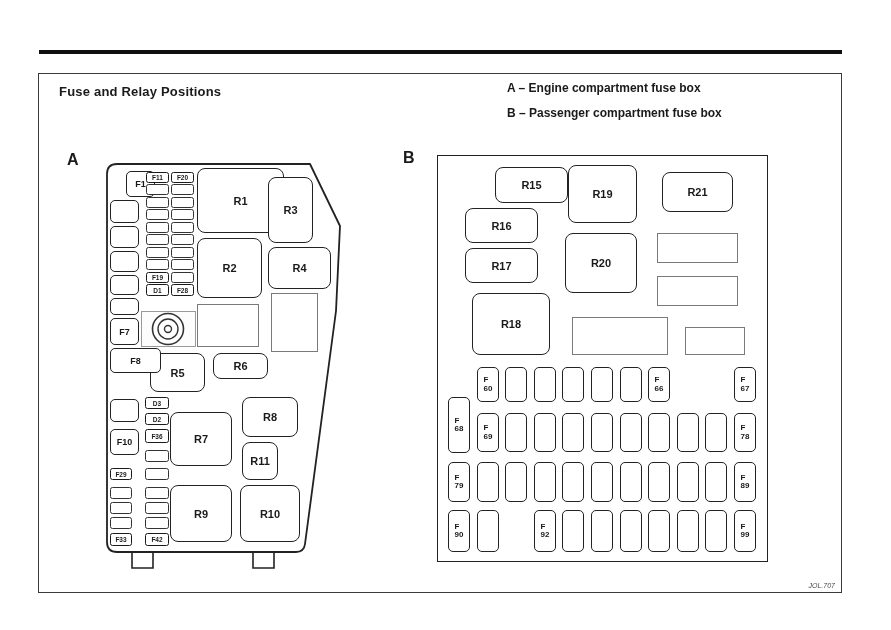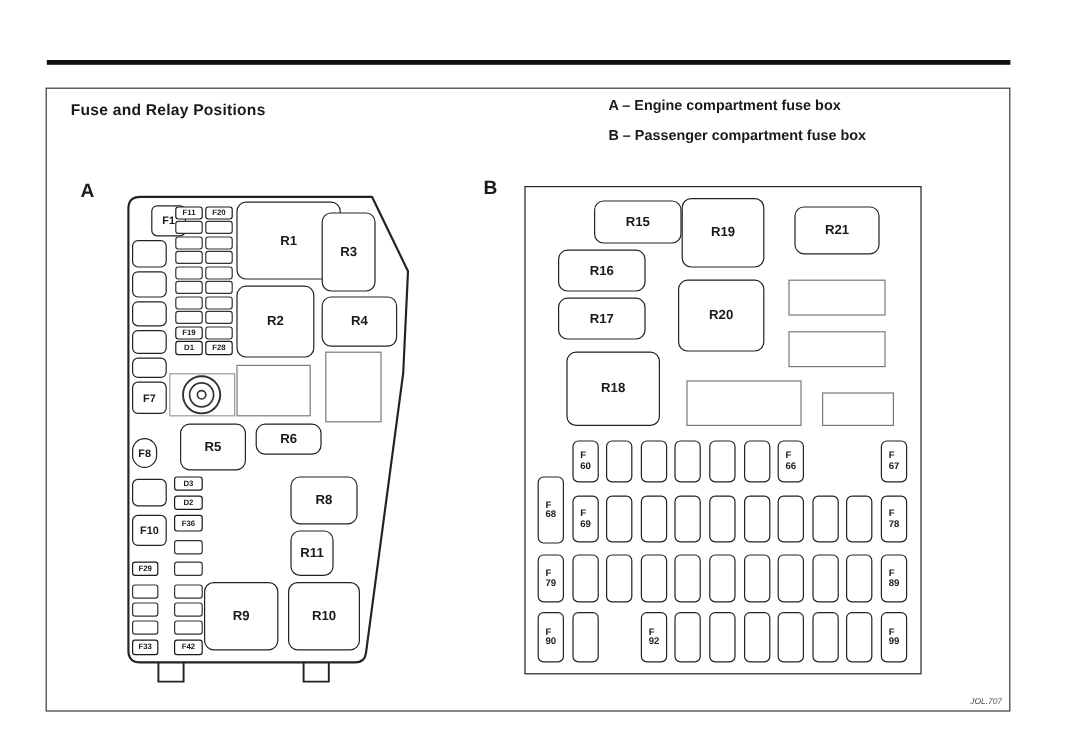--- a/index.html
+++ b/index.html
@@ -47,20 +47,21 @@
     <path d="M153 394 l0 16 l21 0 l0 -16" fill="none" stroke="#222" stroke-width="1.6"></path>
     <path d="M 17 6 L 210 6 L 240 68 L 236 153 L 205 386 Q 204 394 196 394 L 17 394 Q 7 394 7 384 L 7 16 Q 7 6 17 6 Z" fill="#fff" stroke="#222" stroke-width="1.8" stroke-linejoin="round"></path>
   </svg>
 
   <div class="abs relay" style="left:197px;top:168px;width:87px;height:65px;">R1</div>
   <div class="abs relay" style="left:197px;top:238px;width:65px;height:60px;">R2</div>
   <div class="abs relay" style="left:268px;top:177px;width:45px;height:66px;">R3</div>
   <div class="abs relay" style="left:268px;top:247px;width:63px;height:42px;">R4</div>
   <div class="abs relay" style="left:150px;top:353px;width:55px;height:39px;">R5</div>
   <div class="abs relay" style="left:213px;top:353px;width:55px;height:26px;">R6</div>
+  <div class="abs relay" style="left:170px;top:412px;width:62px;height:54px;">R7</div>
   <div class="abs relay" style="left:242px;top:397px;width:56px;height:40px;">R8</div>
   <div class="abs relay" style="left:170px;top:485px;width:62px;height:57px;">R9</div>
   <div class="abs relay" style="left:240px;top:485px;width:60px;height:57px;">R10</div>
   <div class="abs relay" style="left:242px;top:442px;width:36px;height:38px;">R11</div>
 
   <div class="abs studrect" style="left:141px;top:311px;width:55px;height:36px;"></div>
   <svg class="abs" style="left:148px;top:309px;" width="40" height="40">
     <circle cx="20" cy="20" r="15.5" fill="#fff" stroke="#333" stroke-width="1.6"></circle>
     <circle cx="20" cy="20" r="10" fill="#fff" stroke="#333" stroke-width="1.4"></circle>
     <circle cx="20" cy="20" r="3.5" fill="#fff" stroke="#333" stroke-width="1.4"></circle>
@@ -82,21 +83,21 @@
   <div class="abs prect" style="left:685px;top:327px;width:60px;height:28px;"></div>
 
   <div class="abs figcode" style="left:760px;top:582px;width:75px;">JOL.707</div>
 <div class="abs fa fa-l" style="left: 126px; top: 171px; width: 29px; height: 26px;">F1</div>
     <div class="abs fa" style="left: 110px; top: 200px; width: 29px; height: 23px;"></div>
     <div class="abs fa" style="left: 110px; top: 226px; width: 29px; height: 22px;"></div>
     <div class="abs fa" style="left: 110px; top: 251px; width: 29px; height: 21px;"></div>
     <div class="abs fa" style="left: 110px; top: 275px; width: 29px; height: 20px;"></div>
     <div class="abs fa" style="left: 110px; top: 298px; width: 29px; height: 17px;"></div>
     <div class="abs fa fa-l" style="left: 110px; top: 318px; width: 29px; height: 27px;">F7</div>
-    <div class="abs fa fa-l" style="left: 110px; top: 365px; width: 21px; height: 25px; border-radius: 11px;">F8</div>
+    <div class="abs fa fa-l" style="left: 110px; top: 348px; width: 51px; height: 25px;">F8</div>
     <div class="abs fa" style="left: 110px; top: 399px; width: 29px; height: 23px;"></div>
     <div class="abs fa fa-l" style="left: 110px; top: 429px; width: 29px; height: 26px;">F10</div>
     <div class="abs mini mini-l" style="left: 146px; top: 172px; width: 23px; height: 11px;">F11</div>
     <div class="abs mini" style="left: 146px; top: 184px; width: 23px; height: 11px;"></div>
     <div class="abs mini" style="left: 146px; top: 197px; width: 23px; height: 11px;"></div>
     <div class="abs mini" style="left: 146px; top: 209px; width: 23px; height: 11px;"></div>
     <div class="abs mini" style="left: 146px; top: 222px; width: 23px; height: 11px;"></div>
     <div class="abs mini" style="left: 146px; top: 234px; width: 23px; height: 11px;"></div>
     <div class="abs mini" style="left: 146px; top: 247px; width: 23px; height: 11px;"></div>
     <div class="abs mini" style="left: 146px; top: 259px; width: 23px; height: 11px;"></div>

